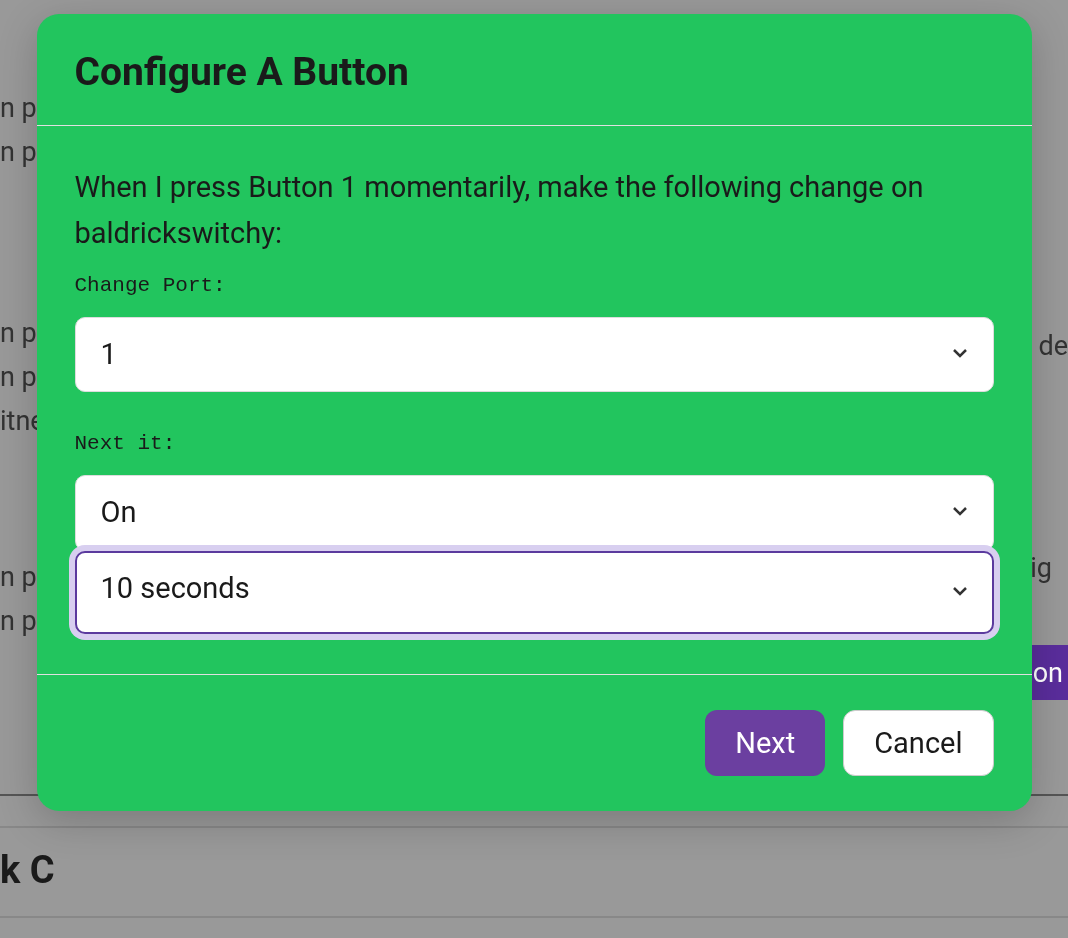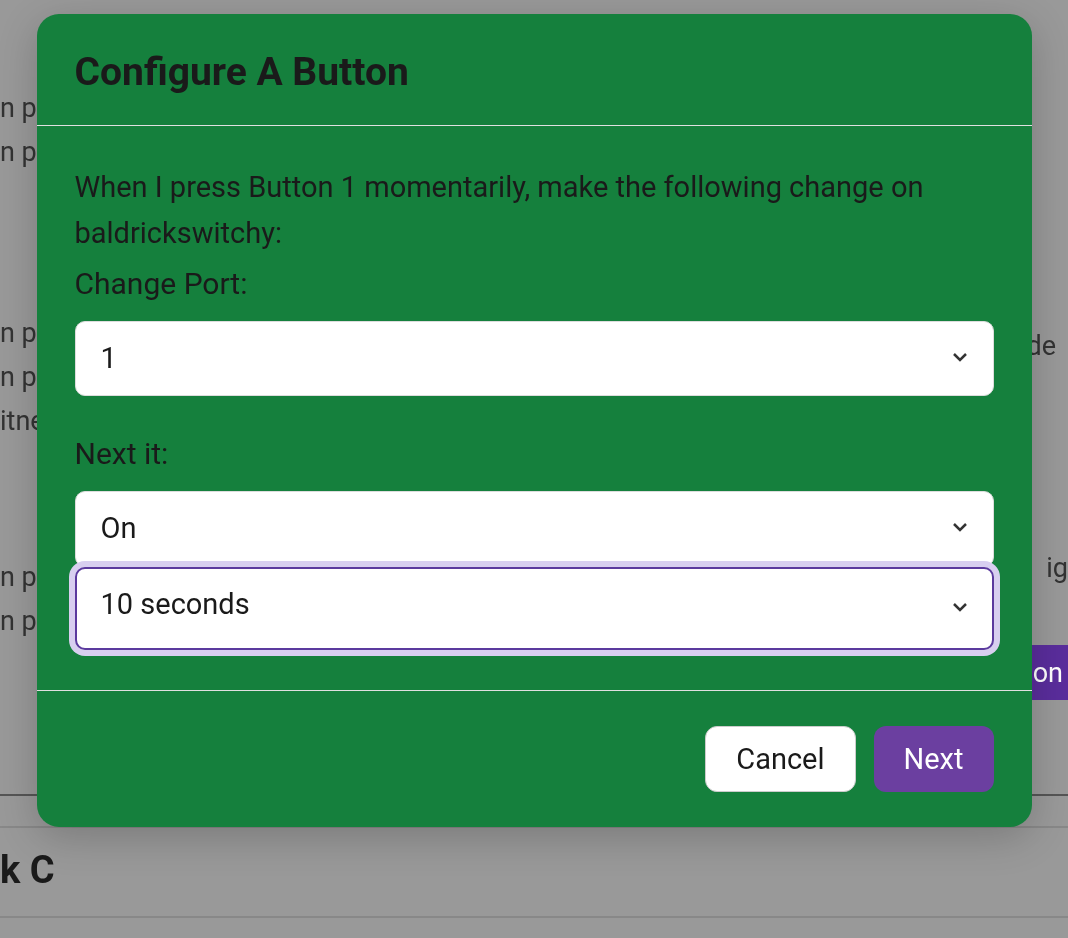--- a/index.html
+++ b/index.html
@@ -69,21 +69,21 @@
       left: 0;
       width: 100%;
       height: 100%;
       display: flex;
       align-items: flex-start;
       justify-content: center;
       padding-top: 14px;
     }
     
     .modal {
-      background: #15803d;
+      background: #22c55e;
       border-radius: 22px;
       width: 995px;
       box-shadow: 0 10px 40px rgba(0,0,0,0.2);
       overflow: hidden;
     }
     
     .modal-header {
       padding: 35px 38px 30px 38px;
       border-bottom: 1px solid #e0e0e0;
     }
@@ -95,28 +95,29 @@
     }
     
     .modal-body {
       padding: 38px 38px 40px 38px;
     }
     
     .description {
       font-size: 29px;
       color: #1a1a1a;
       line-height: 1.6;
-      margin-bottom: 9px;
+      margin-bottom: 17px;
     }
     
     .field-label {
-      font-size: 30px;
+      font-size: 21px;
       color: #1a1a1a;
       margin-bottom: 20px;
       margin-top: 0;
+      font-family: Liberation Mono, monospace;
     }
     
     .field-label.spaced {
       margin-top: 40px;
     }
     
     .select-wrapper {
       position: relative;
       width: 100%;
     }
@@ -193,22 +194,22 @@
 
 <div class="background-content">
   <div class="bg-row">n p</div>
   <div class="bg-row" style="margin-top:8px">n p</div>
   <div class="bg-row" style="margin-top:145px">n p</div>
   <div class="bg-row" style="margin-top:8px">n p</div>
   <div class="bg-row" style="margin-top:8px">itne</div>
   <div class="bg-row" style="margin-top:120px">n p</div>
   <div class="bg-row" style="margin-top:8px">n p</div>
 
-  <div style="position:absolute; right:12px; top:330px; font-size:27px; color:#333;">de</div>
-  <div style="position:absolute; right:0; top:552px; font-size:27px; color:#333;">ig</div>
+  <div style="position:absolute; right:0; top:330px; font-size:27px; color:#333;">de</div>
+  <div style="position:absolute; right:16px; top:552px; font-size:27px; color:#333;">ig</div>
 
   <div class="bg-button">on</div>
 
   <div class="bg-divider"></div>
   <div class="bg-divider-light"></div>
   <div class="bg-heading">k C</div>
   <div class="bg-divider-light" style="margin-top:24px"></div>
   <div style="font-size:29px; margin-top:15px; padding-left:10px; color:#333;">Hostname</div>
 </div>
 
@@ -246,18 +247,18 @@
         <div class="select-field focused">10 seconds</div>
         <span class="chevron">
           <svg viewBox="0 0 24 24">
               <polyline points="6 9 12 15 18 9"></polyline>
             </svg>
         </span>
       </div>
     </div>
 
     <div class="modal-footer">
+      <button class="btn btn-next">Next</button>
       <button class="btn btn-cancel">Cancel</button>
-      <button class="btn btn-next">Next</button>
     </div>
 
   </div>
 </div>
 
 </body></html>

